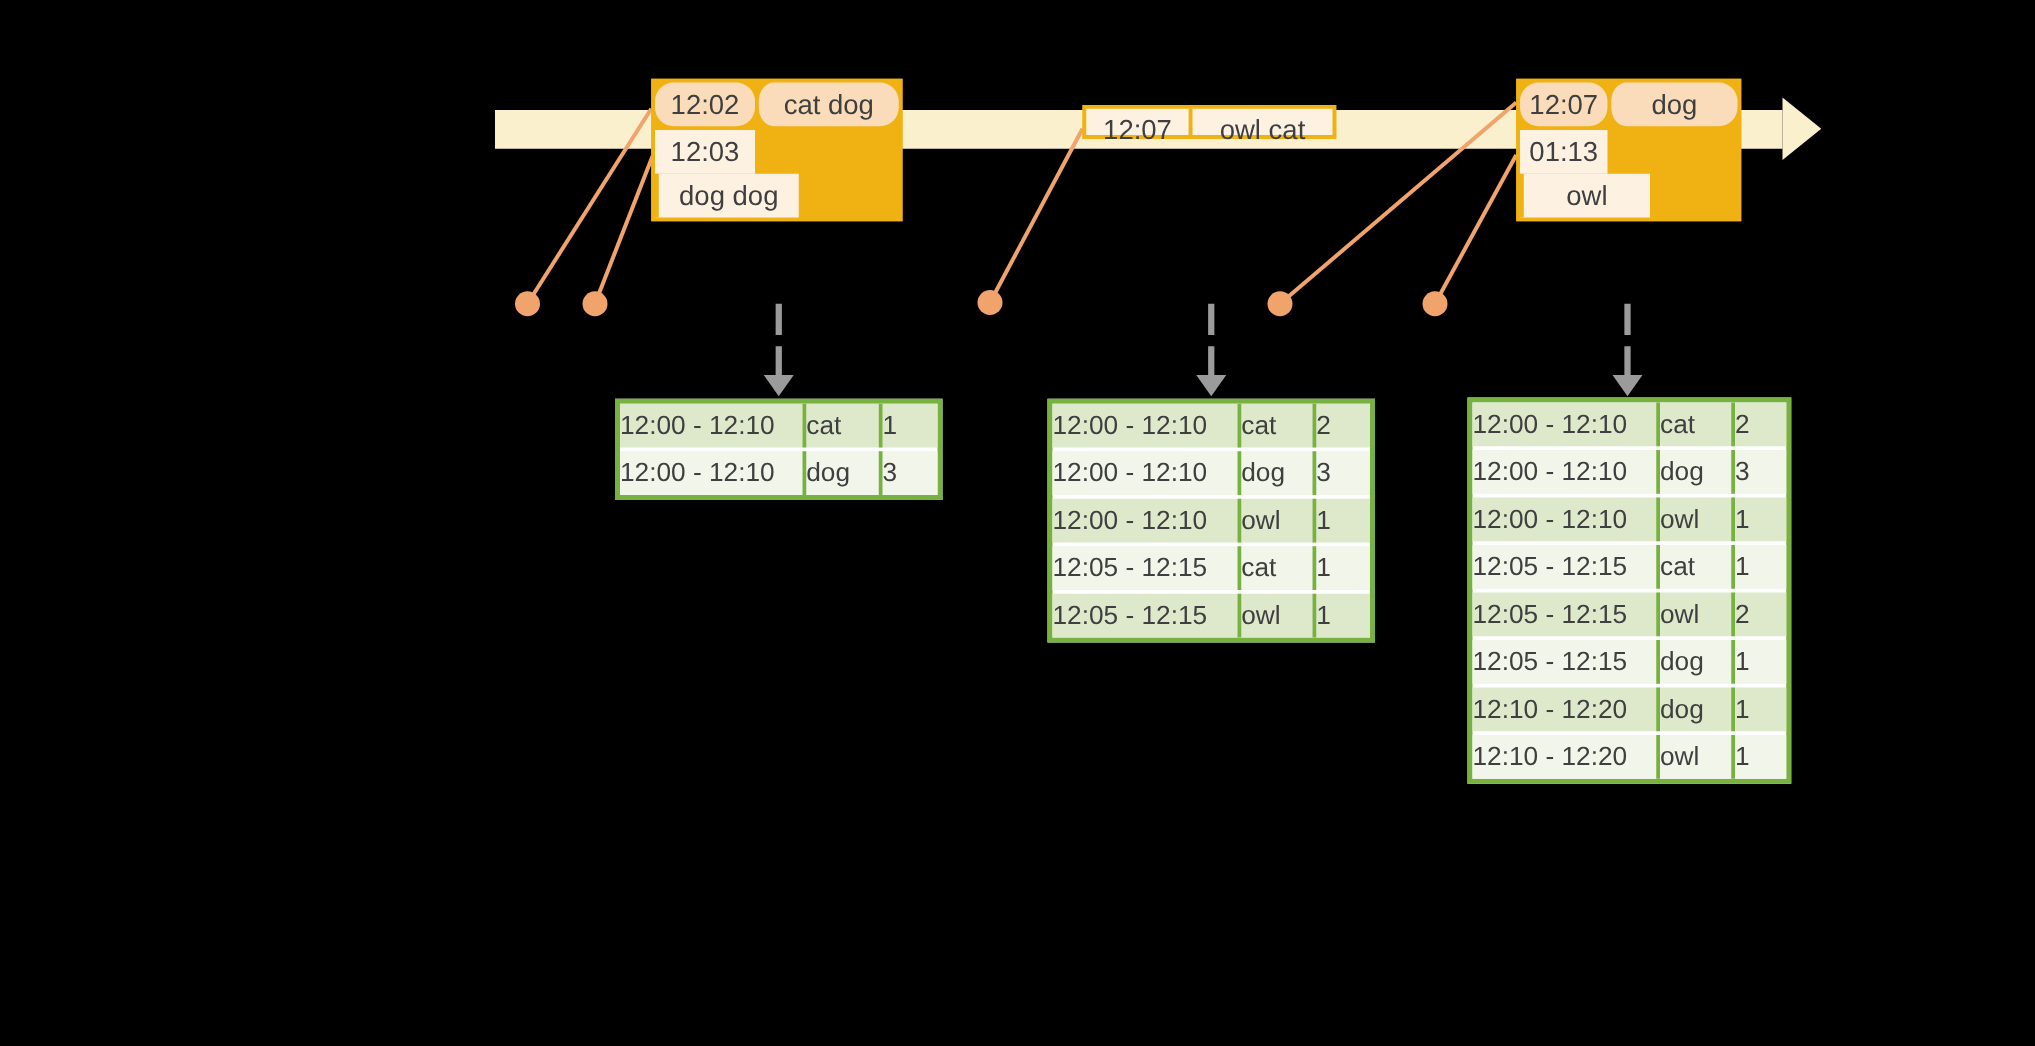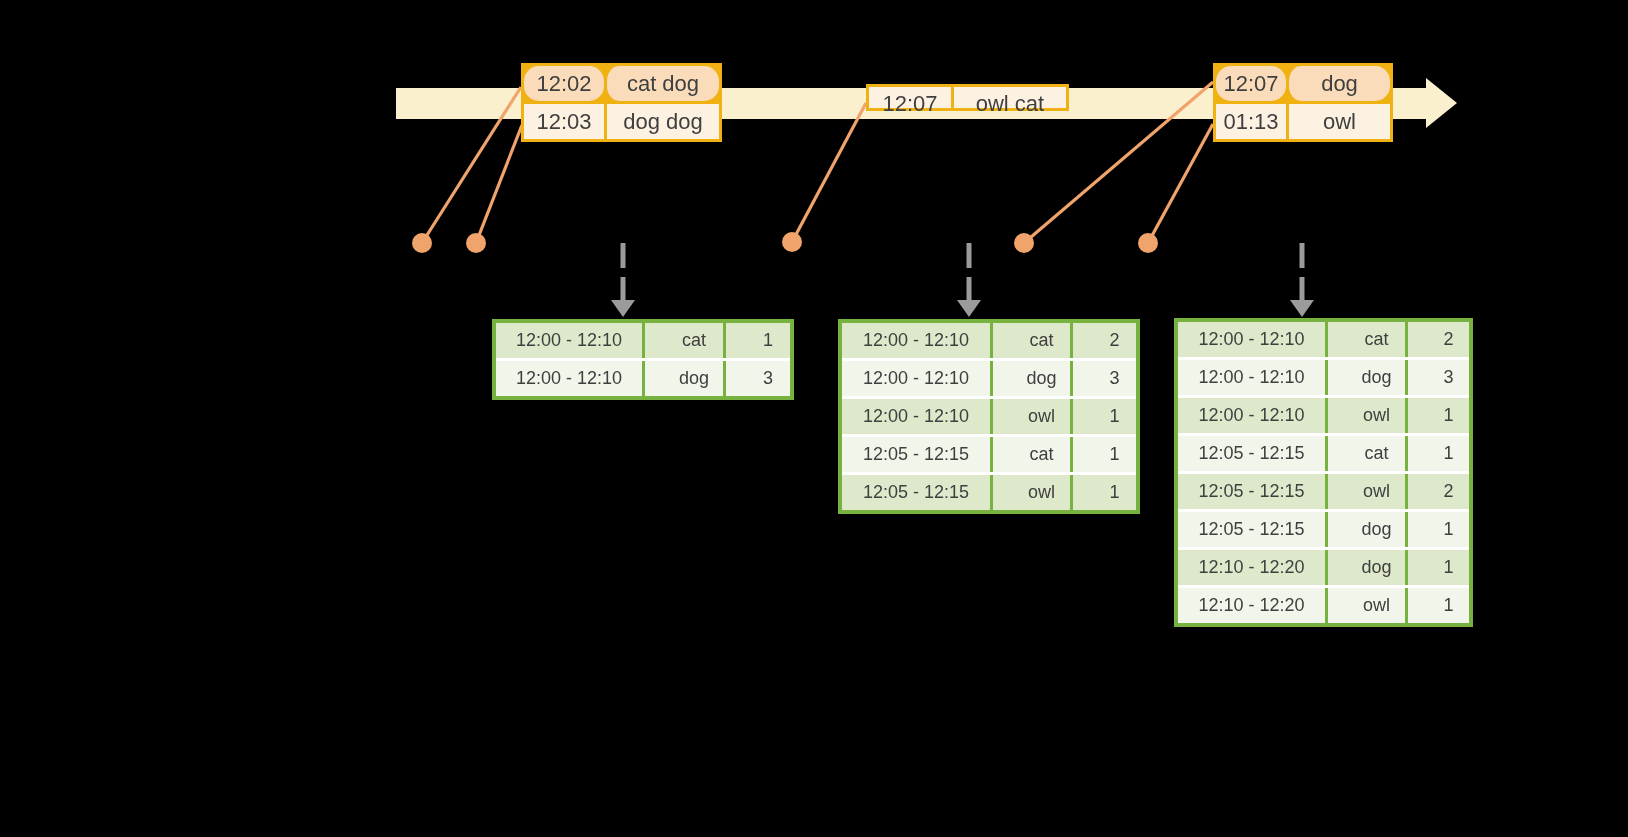--- a/index.html
+++ b/index.html
@@ -10,36 +10,36 @@
   #overlay{position:absolute;left:0;top:0;z-index:0;}
   .band{fill:var(--timeline-fill);}
   .connector{stroke:var(--connector-orange);stroke-width:3.2;}
   .dot{fill:var(--connector-orange);}
   .trigger-shaft{stroke:var(--arrow-gray);stroke-width:5;stroke-dasharray:25 9;}
   .trigger-head{fill:var(--arrow-gray);}
 
   
   .etable{position:absolute;z-index:1;background:var(--event-border);border:3px solid var(--event-border);}
   .erow{display:flex;}
-  .erow + .erow{margin-top:3px;}
+  .erow + .erow{margin-top:3px;flex-direction:column;}
   .ecell{height:35px;line-height:35px;text-align:center;font-size:22px;color:var(--text);}
   .ecell.c-word{border-left:3px solid var(--event-border);}
   .erow.dark .ecell{background:var(--event-row-dark);border-radius:15px;}
   .erow.light .ecell{background:var(--event-row-light);}
   #e1{left:521px;top:63px;}  #e1 .c-time{width:80px}  #e1 .c-word{width:112px}
   #e2{left:866px;top:84px;}  #e2 .c-time{width:82px}  #e2 .c-word{width:112px}
   #e2 .ecell{height:21px;line-height:33px;}
   #e3{left:1213px;top:63px;} #e3 .c-time{width:70px}  #e3 .c-word{width:101px}
 
   
   .gtable{position:absolute;z-index:1;background:var(--result-gap);border:4px solid var(--result-border);}
   .grow{display:flex;}
   .grow + .grow{margin-top:3px;}
-  .gcell{height:35px;line-height:35px;text-align:center;font-size:18px;color:var(--text);}
-  .gcell + .gcell{border-left:3px solid var(--result-border);padding-left:20px;}
+  .gcell{height:35px;line-height:35px;font-size:21px;color:var(--text);}
+  .gcell + .gcell{border-left:3px solid var(--result-border);}
   .grow:nth-child(odd) .gcell{background:var(--result-row-dark);}
   .grow:nth-child(even) .gcell{background:var(--result-row-light);}
   #g1{left:492px;top:319px;} #g1 .c-win{width:146px} #g1 .c-wrd{width:58px} #g1 .c-cnt{width:44px}
   #g2{left:838px;top:319px;} #g2 .c-win{width:148px} #g2 .c-wrd{width:57px} #g2 .c-cnt{width:43px}
   #g3{left:1174px;top:318px;}#g3 .c-win{width:147px} #g3 .c-wrd{width:57px} #g3 .c-cnt{width:41px}
 </style>
 </head>
 <body>
 
 <div id="canvas">

